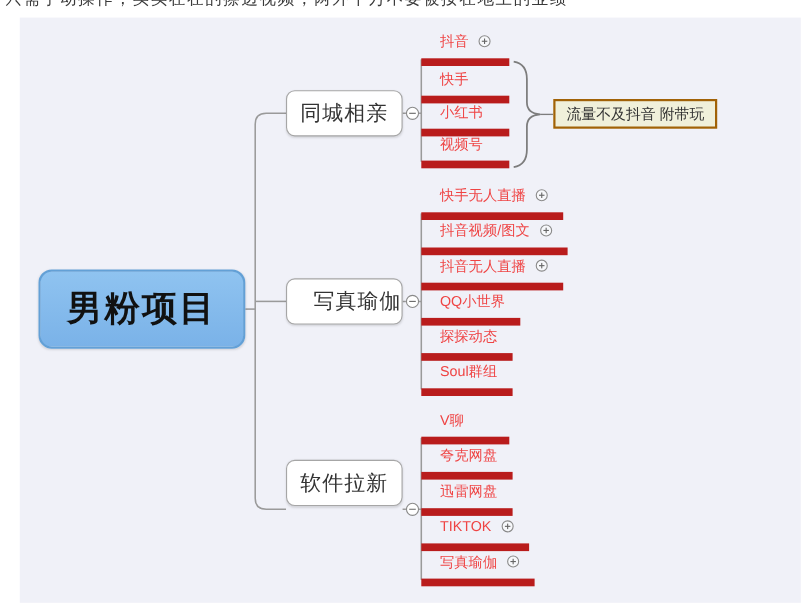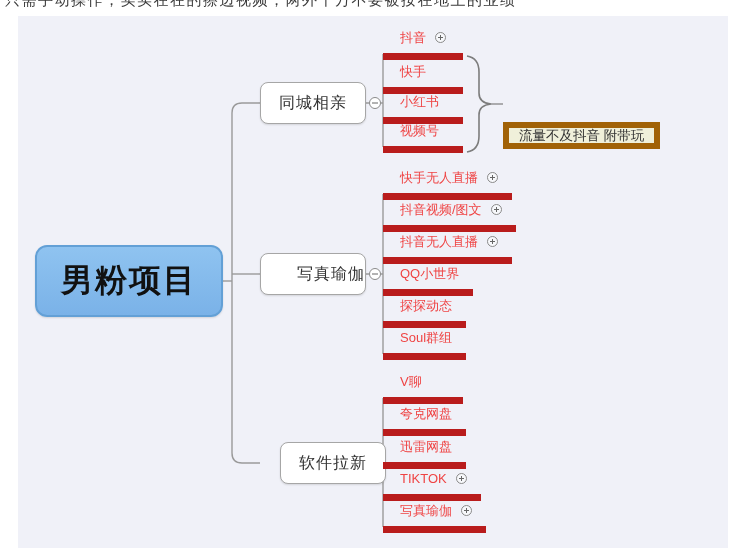--- a/index.html
+++ b/index.html
@@ -15,36 +15,36 @@
   .canvas { position:absolute; left:18px; top:16px; width:710px; height:532px; background:#f0f1f8; }
 
   svg.lines { position:absolute; left:0; top:0; width:738px; height:554px; pointer-events:none; }
 
   .node { position:absolute; display:flex; align-items:center; justify-content:center;
           background:#fff; border:1px solid #a6a6a6; border-radius:8px;
           box-shadow:0 1px 2px rgba(0,0,0,.12); color:#333; }
   .root { left:35px; top:245px; width:188px; height:72px;
           background:linear-gradient(#8fc3f0,#7ab2e8); border:2px solid #63a0d6; border-radius:12px;
           font-size:32px; font-weight:bold; letter-spacing:2px; color:#111; }
-  .branch { width:106px; height:42px; font-size:16px; letter-spacing:1px; }
+  .branch { width:106px; height:42px; font-size:19px; letter-spacing:1px; }
   .branch.b1 { left:260px; top:82px; }
   .branch.b2 { left:260px; top:253px;justify-content:flex-end; }
-  .branch.b3 { left:260px; top:442px;margin-left:20px; }
+  .branch.b3 { left:260px; top:418px; }
 
   .topic { position:absolute; left:383px; min-width:80px; padding:0 14px 5px 17px;
            border-bottom:7px solid #b91c1c; font-size:13px; line-height:20px; color:#ef4444;
            white-space:nowrap; }
   .plus { display:inline-block; width:11px; height:11px; margin-left:9px; vertical-align:-1px;
           border:1px solid #8a8a8a; border-radius:50%; position:relative; background:#f7f8fb; }
   .plus::before { content:""; position:absolute; left:2px; top:4px; width:5px; height:1px; background:#666; }
   .plus::after  { content:""; position:absolute; left:4px; top:2px; width:1px; height:5px; background:#666; }
 
   .summary-box { position:absolute; left:503px; top:90px; height:27px; display:flex; align-items:center;
-                 padding:0 10px; background:#f0f0da; border:6px solid #a16207; font-size:13.5px;
-                 color:#333; white-space:nowrap;margin-top:32px; }
+                 padding:0 10px; background:#f0f0da; border:2px solid #a16207; font-size:13.5px;
+                 color:#333; white-space:nowrap; }
 </style>
 </head>
 <body>
 
 <div class="stage">
 
   <div class="top-clip">
     <span>只需手动操作，实实在在的擦边视频，两外千万不要被按在地上的业绩</span>
   </div>
 

